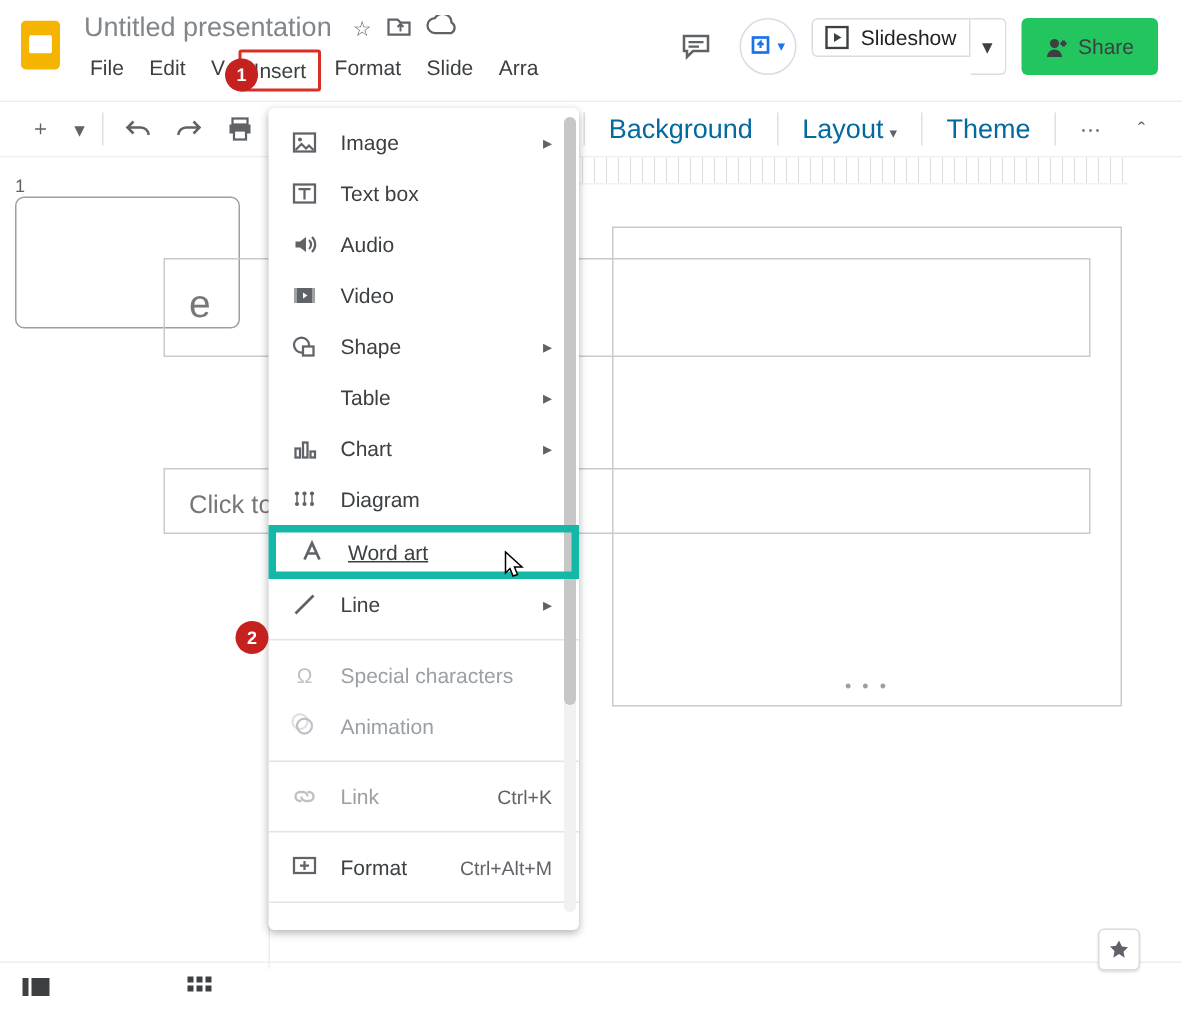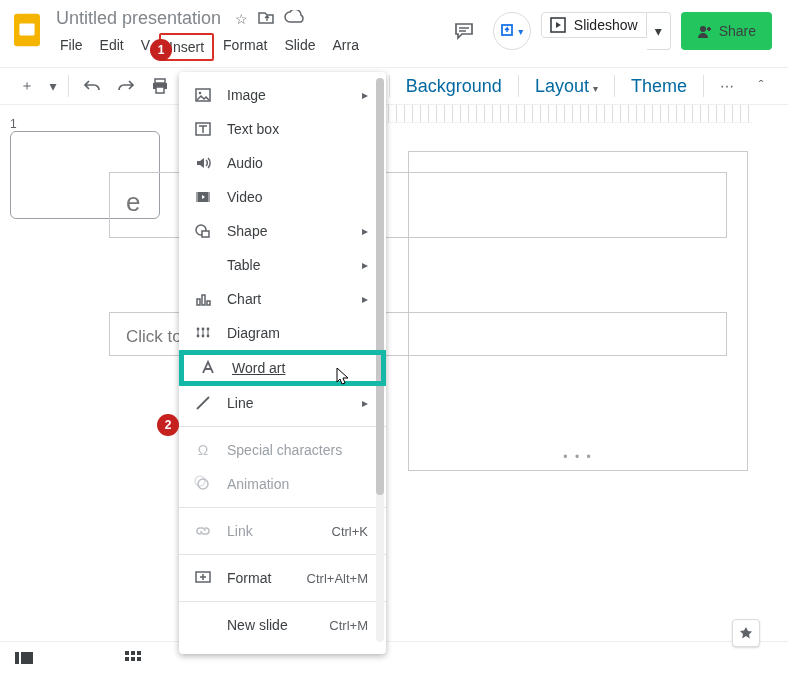--- a/index.html
+++ b/index.html
@@ -323,25 +323,20 @@
     <span class="dd-icn">
         <svg width="18" height="18" viewBox="0 0 18 18">
           <rect x="2" y="3" width="14" height="10" fill="none" stroke="#5f6368" stroke-width="1.5"></rect>
           <path d="M6 8h6M9 5v6" stroke="#5f6368" stroke-width="1.5"></path>
         </svg>
       </span>
     <span>Format</span>
     <span class="dd-short">Ctrl+Alt+M</span>
   </div>
   <div class="dd-sep"></div>
-  <div class="dd-item">
-    <span class="dd-icn"></span>
-    <span>New slide</span>
-    <span class="dd-short">Ctrl+M</span>
-  </div>
 </div>
 
 <div class="badge" style="left:150px; top:39px">1</div>
 <div class="badge" style="left:157px; top:414px">2</div>
 
 <div class="bottom">
   <span><svg width="20" height="16" viewBox="0 0 20 16">
         <rect x="1" y="2" width="4" height="12" fill="#3c4043"></rect>
         <rect x="7" y="2" width="12" height="12" fill="#3c4043"></rect>
       </svg></span>

